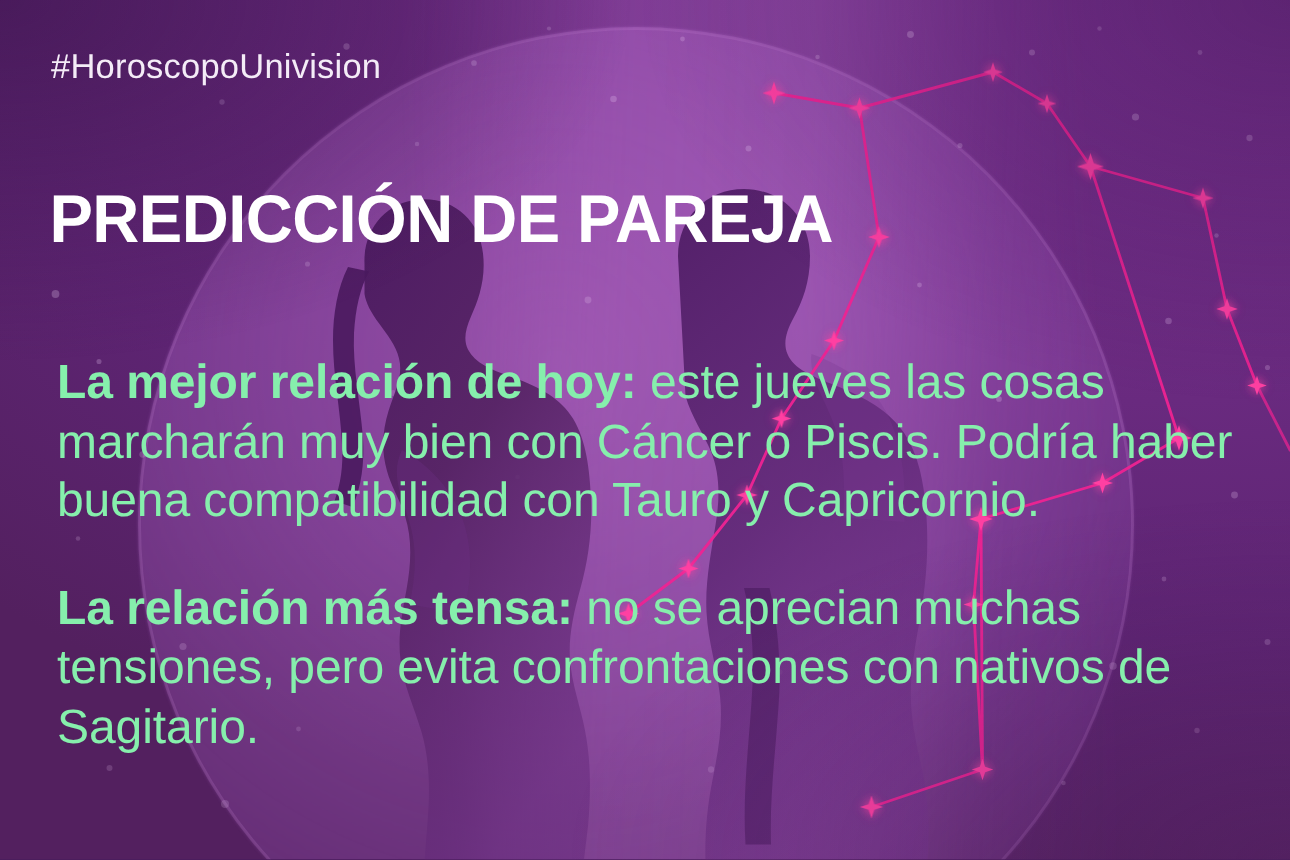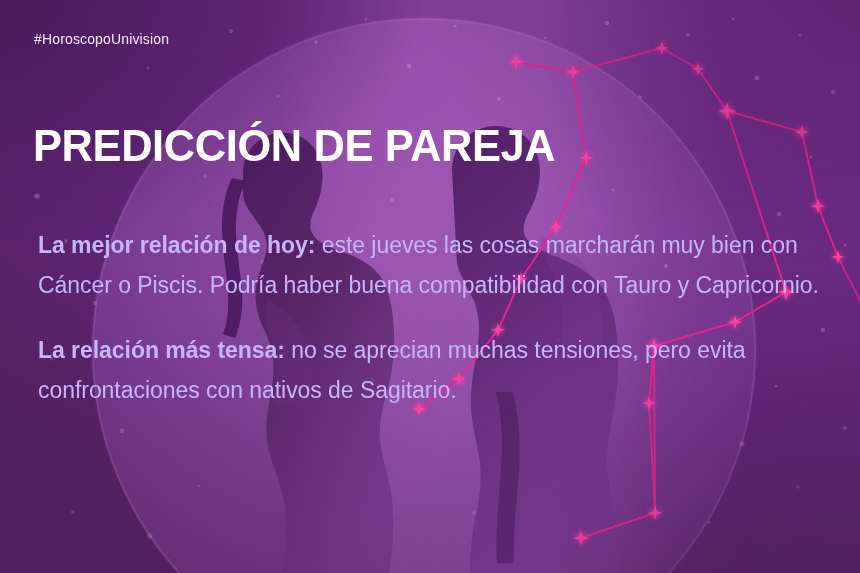--- a/index.html
+++ b/index.html
@@ -84,21 +84,21 @@
   #silhouettes { position: absolute; left: 0; top: 0; width: 860px; height: 573px; }
 
   
   #constellation { position: absolute; left: 0; top: 0; width: 860px; height: 573px; }
 
   
   #hashtag {
     position: absolute;
     left: 34px;
     top: 31px;
-    font-size: 14px;
+    font-size: 23px;
     font-weight: 400;
     letter-spacing: 0.15px;
     color: #f4ecf7;
     white-space: nowrap;
   }
 
   #title {
     position: absolute;
     left: 33px;
     top: 90px;
@@ -112,22 +112,22 @@
     transform-origin: left top;
   }
 
   #body {
     position: absolute;
     left: 38px;
     top: 203px;
     width: 800px;
   }
   .para {
-    color: #c4b5fd;
-    font-size: 23px;
+    color: #86efac;
+    font-size: 32px;
     line-height: 39.5px;
     font-weight: 400;
     letter-spacing: -0.05px;
   }
   .para + .para { margin-top: 26px; }
   .para .lead { font-weight: 700; }
 
   
   #stars { position: absolute; left:0; top:0; width:860px; height:573px; }
 </style>

